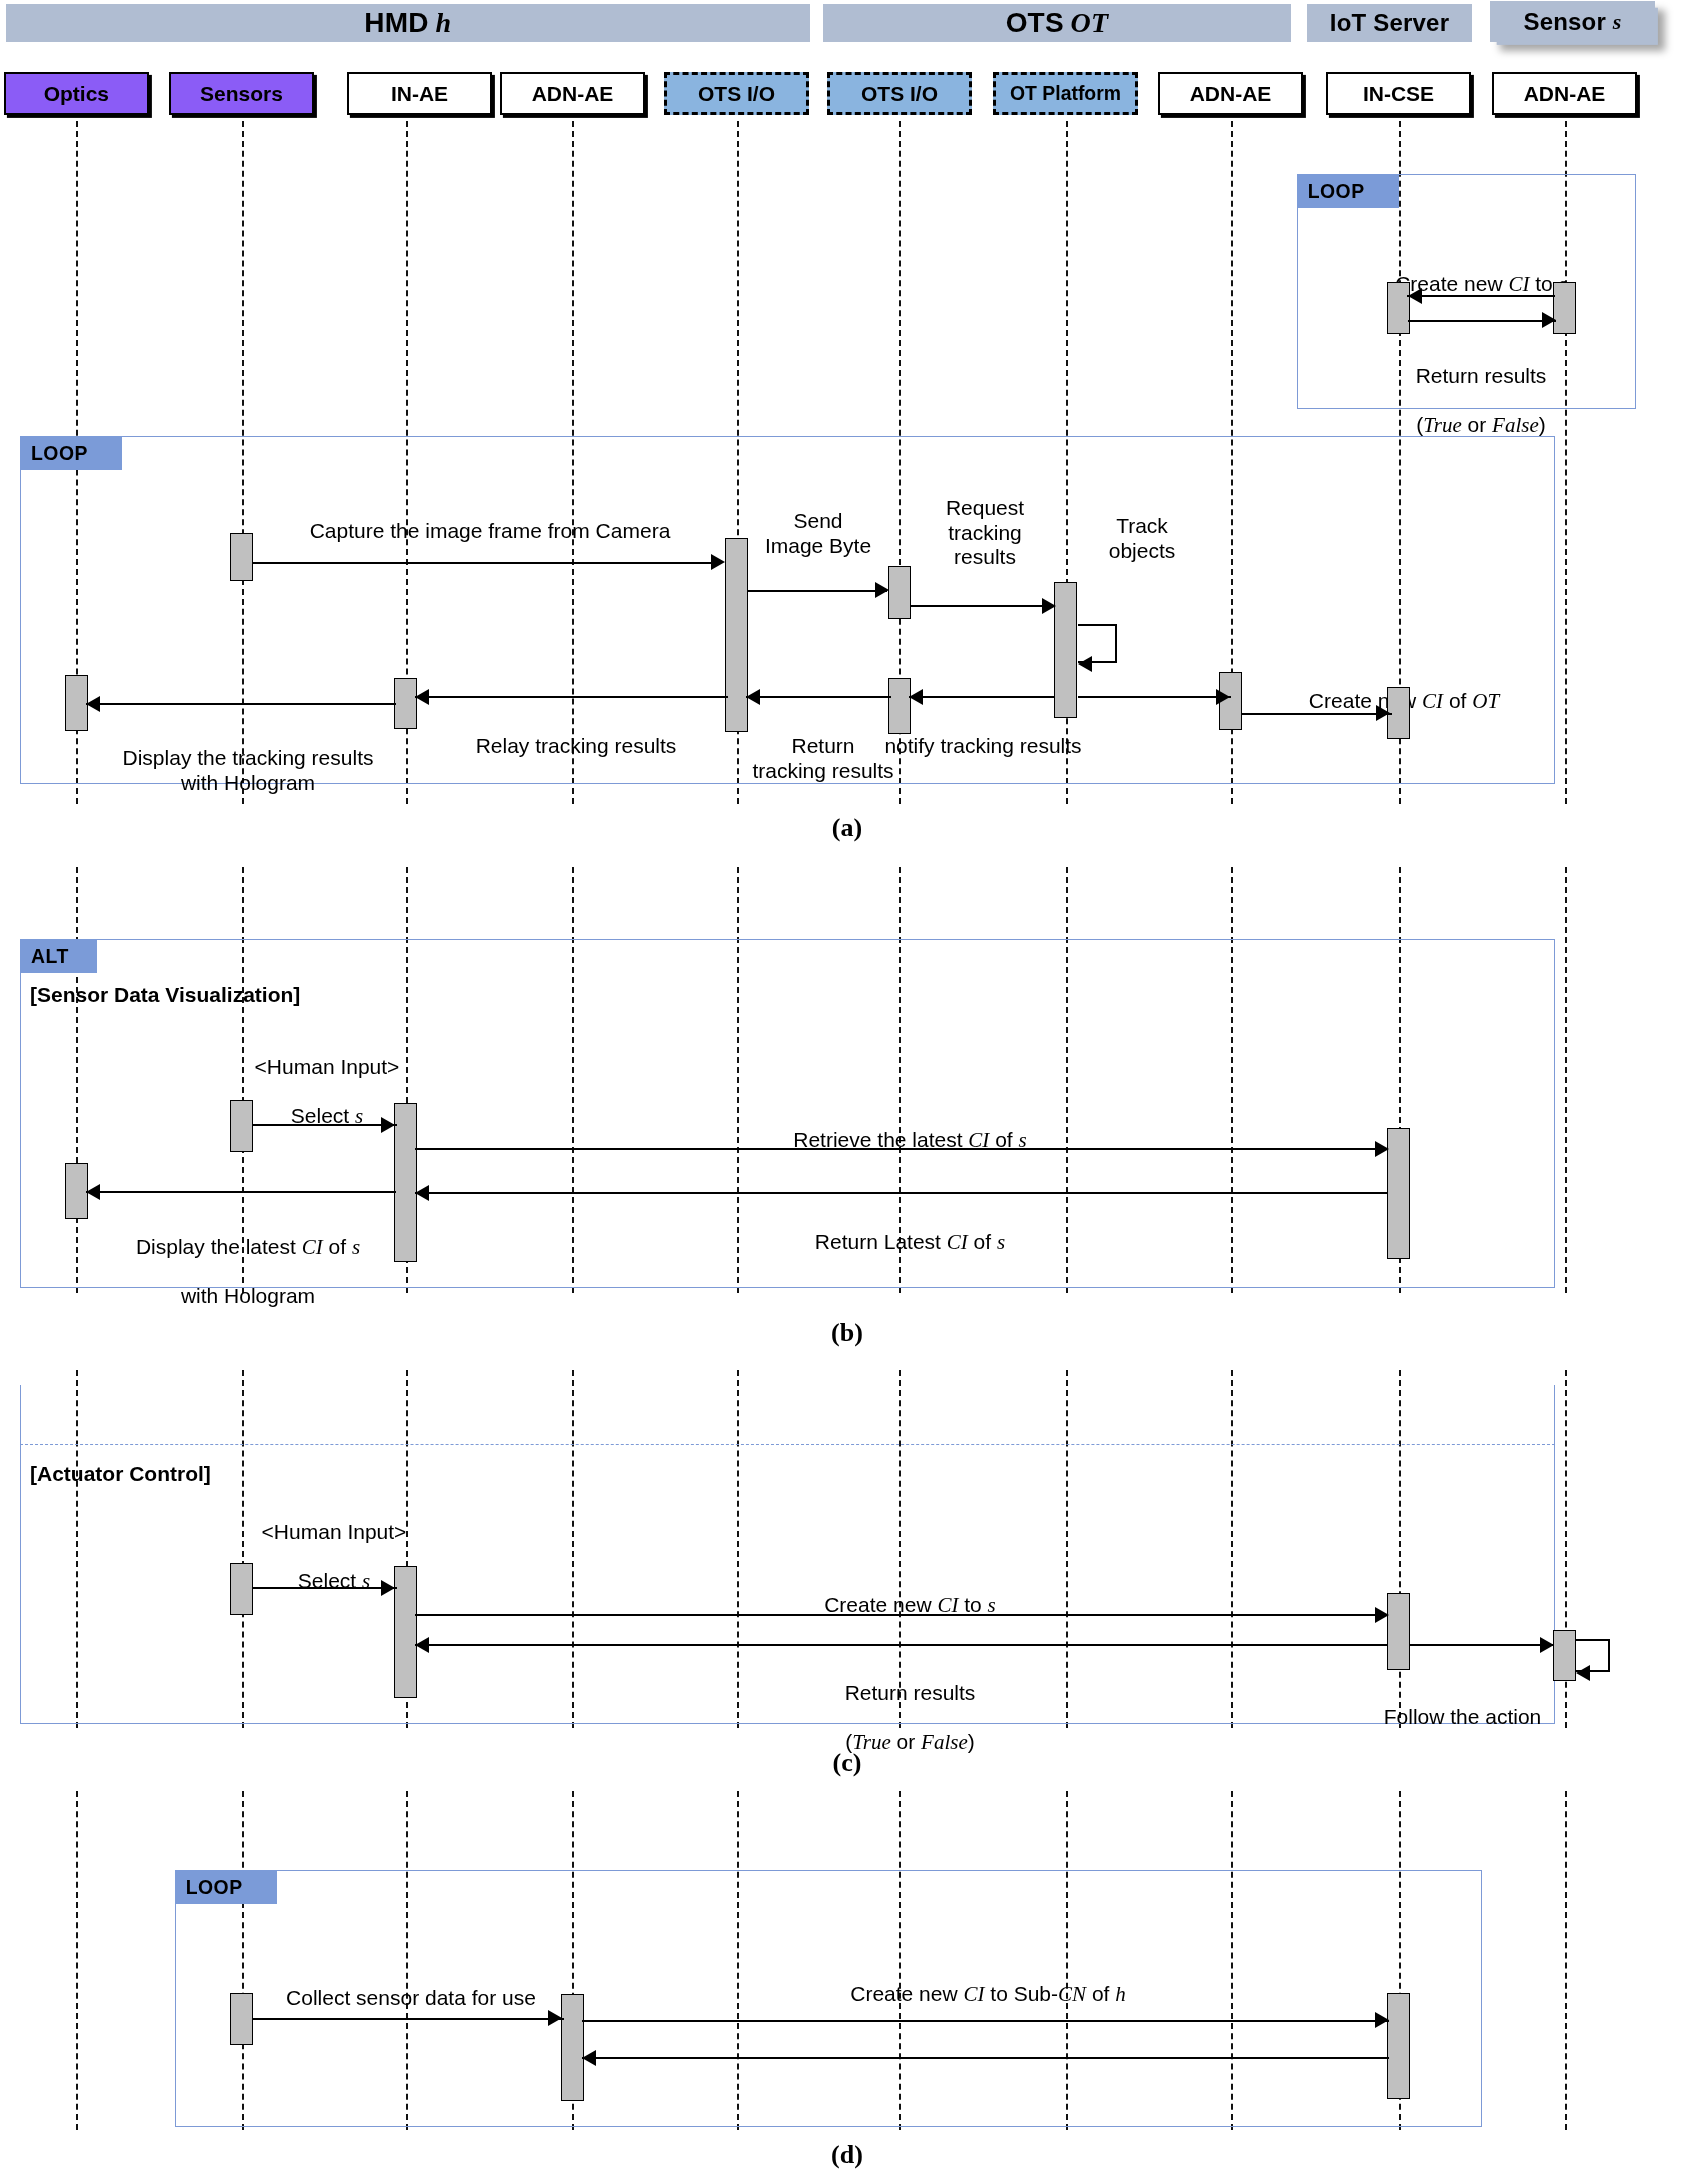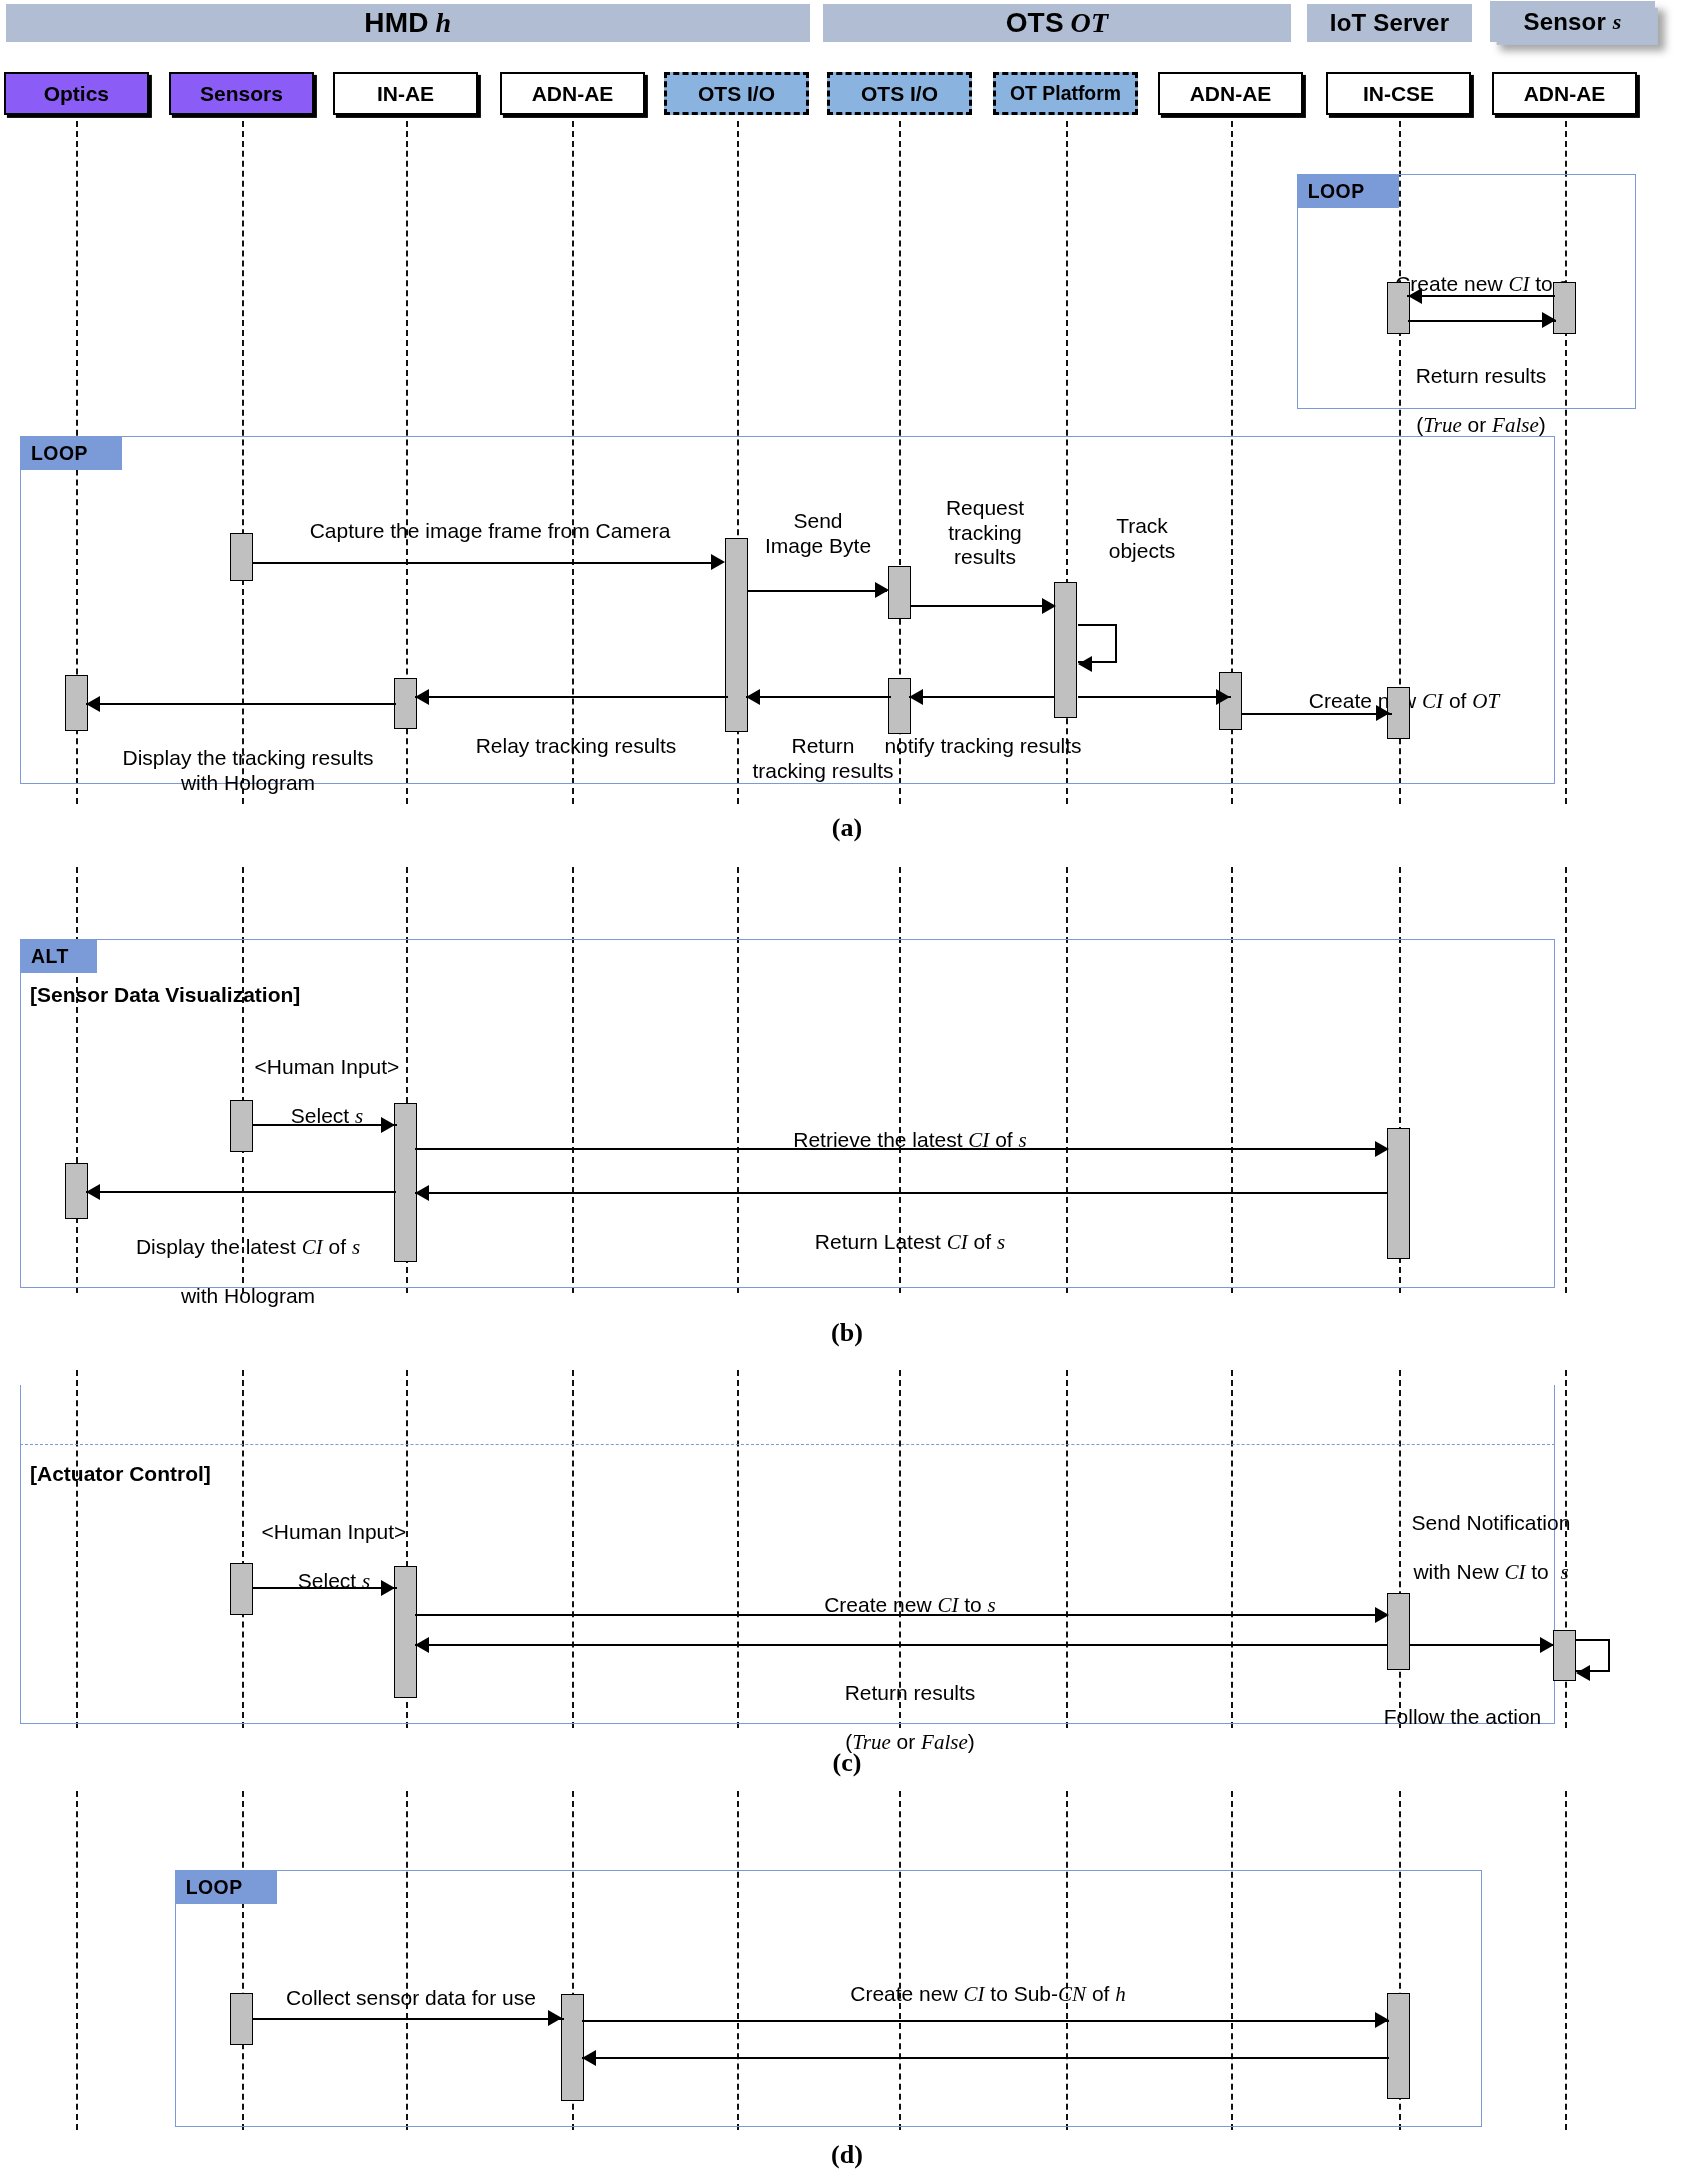--- a/index.html
+++ b/index.html
@@ -75,21 +75,21 @@
   </div>
 
   <div class="lh plain" style="left:3.9px;top:72px;width:145px;height:43px;">
     <span>Optics</span>
     </div>
 
   <div class="lh plain" style="left:169px;top:72px;width:145px;height:43px;">
     <span>Sensors</span>
     </div>
 
-  <div class="lh white" style="left:333px;top:72px;width:145px;height:43px;">
+  <div class="lh white" style="left:347px;top:72px;width:145px;height:43px;">
     <span>IN-AE</span>
     </div>
 
   <div class="lh white" style="left:500px;top:72px;width:145px;height:43px;">
     <span>ADN-AE</span>
     </div>
 
   <div class="lh dashed" style="left:664px;top:72px;width:145px;height:43px;">
     <span>OTS I/O</span>
     </div>
@@ -326,24 +326,20 @@
   <div class="msg" style="left:415px;top:1614px;width:973px;"></div>
   <div class="arrowR" style="left:1375px;top:1607px;"></div>
 
   <div class="msg" style="left:415px;top:1644px;width:973px;"></div>
   <div class="arrowL" style="left:415px;top:1637px;"></div>
   <div class="lbl c" style="left:910px;top:1656px;width:436px;text-align:center;">
     <span>Return results</span><br>
     <span>(</span><span class="it">True</span><span> or </span><span class="it">False</span><span>)</span>
   </div>
 
-  <div class="lbl c" style="left:1491px;top:1486px;width:387px;text-align:center;">
-    <span>Send Notification</span><br>
-    <span>with New </span><span class="it">CI</span><span> to </span>&nbsp;<span class="it">s</span>
-  </div>
   <div class="act" style="left:1553px;top:1630px;width:23px;height:51px;"></div>
   <div class="msg" style="left:1409px;top:1644px;width:145px;"></div>
   <div class="arrowR" style="left:1540px;top:1637px;"></div>
 
   <div class="self" style="left:1576px;top:1639px;width:34px;height:33px;"></div>
   <div class="arrowL" style="left:1576px;top:1665px;"></div>
   <div class="lbl r" style="left:1656px;top:1680px;width:387px;">
     <span>Follow the action</span>
   </div>
 

